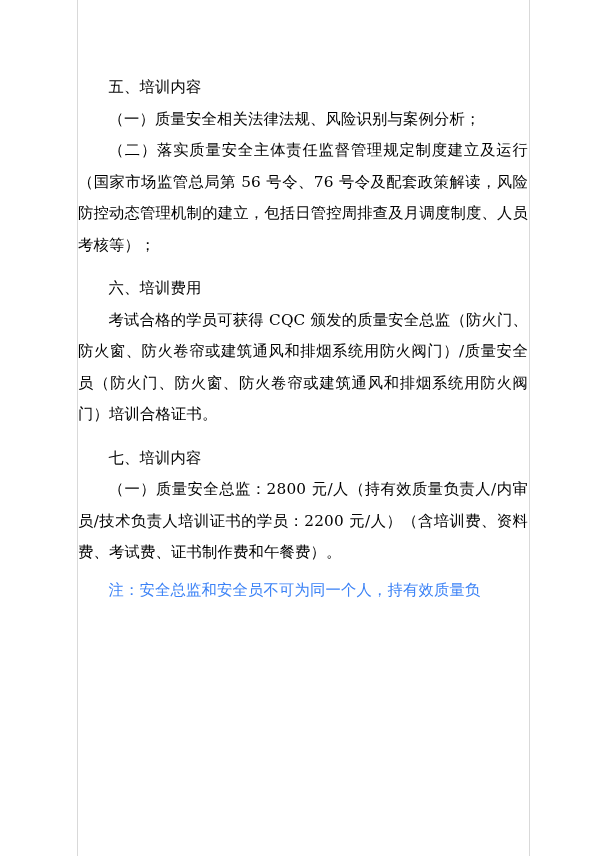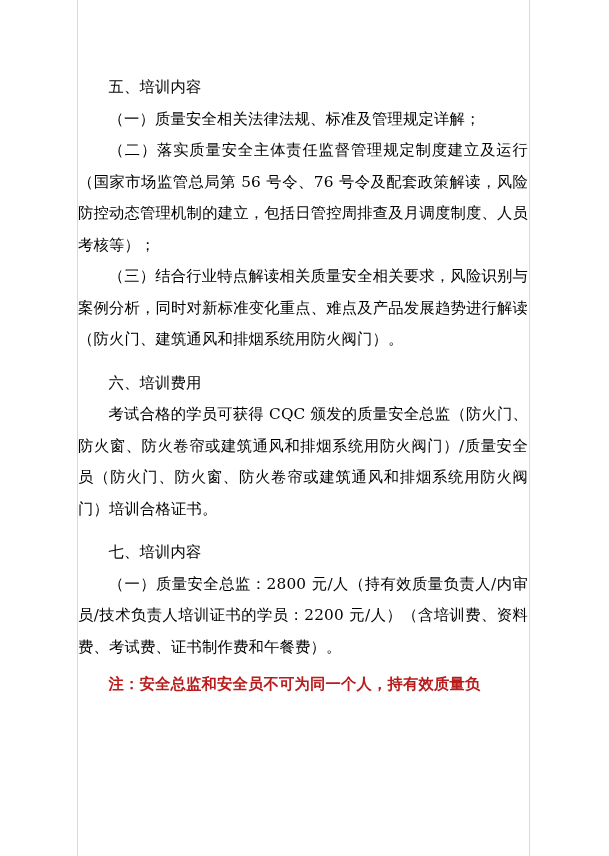--- a/index.html
+++ b/index.html
@@ -58,41 +58,40 @@
   p.heading {
     text-indent: 2em;
   }
   .gap-small {
     height: 6px;
   }
   .gap-section {
     height: 12px;
   }
   .note {
-    color: #b91c1c;
-    font-weight: bold;
+    color: #3b82f6;
+    font-weight: normal;
     text-indent: 2em;
     font-size: 15.3px;
     line-height: 31.5px;
   }
 </style>
 </head>
 <body>
 
 <div class="page">
 
   <div class="rule-left"></div>
   <div class="rule-right"></div>
 
   <div class="body-area">
 
     <p class="heading">五、培训内容</p>
-    <p class="indent">（一）质量安全相关法律法规、标准及管理规定详解；</p>
+    <p class="indent">（一）质量安全相关法律法规、风险识别与案例分析；</p>
     <p class="indent">（二）落实质量安全主体责任监督管理规定制度建立及运行（国家市场监管总局第 56 号令、76 号令及配套政策解读，风险防控动态管理机制的建立，包括日管控周排查及月调度制度、人员考核等）；</p>
-    <p class="indent">（三）结合行业特点解读相关质量安全相关要求，风险识别与案例分析，同时对新标准变化重点、难点及产品发展趋势进行解读（防火门、建筑通风和排烟系统用防火阀门）。</p>
 
     <div class="gap-section"></div>
 
     <p class="heading">六、培训费用</p>
     <p class="indent">考试合格的学员可获得 CQC 颁发的质量安全总监（防火门、防火窗、防火卷帘或建筑通风和排烟系统用防火阀门）/质量安全员（防火门、防火窗、防火卷帘或建筑通风和排烟系统用防火阀门）培训合格证书。</p>
 
     <div class="gap-section"></div>
 
     <p class="heading">七、培训内容</p>
     <p class="indent">（一）质量安全总监：2800 元/人（持有效质量负责人/内审员/技术负责人培训证书的学员：2200 元/人）（含培训费、资料费、考试费、证书制作费和午餐费）。</p>

